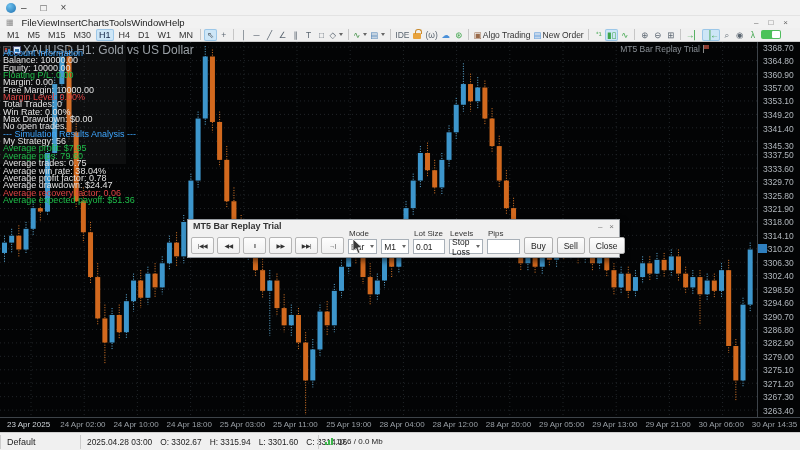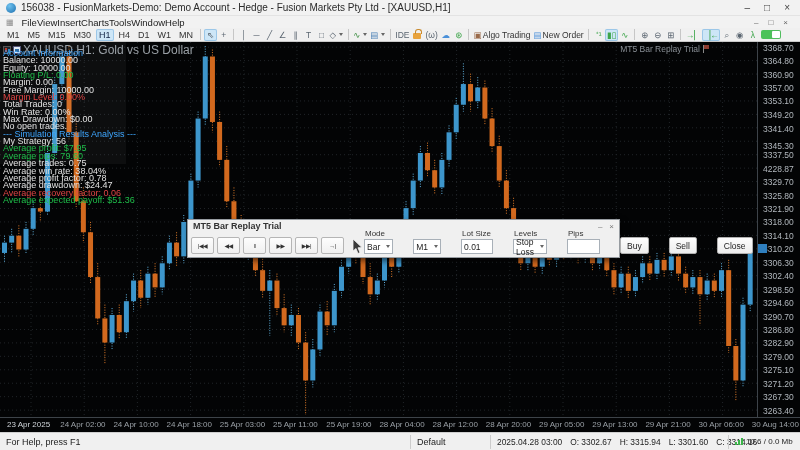--- a/index.html
+++ b/index.html
@@ -50,21 +50,21 @@
   .price-label { position:absolute; left:5px; font-size:8.5px; color:#b2b8be; white-space:nowrap; }
   .price-badge { position:absolute; left:0; width:9px; height:9px; background:#2f7fbe; }
   .taxis { position:absolute; top:375px; left:0; width:800px; height:15px; border-top:1px solid #3d4349; background:#030405; }
   .time-label { position:absolute; top:2px; font-size:8px; color:#9aa0a6; white-space:nowrap; }
 
   
   .dialog { position:absolute; left:187px; top:219px; width:433px; height:39px; background:#f0f0f0; border:1px solid #979ca1; box-shadow:2px 3px 6px rgba(0,0,0,0.55); z-index:20; }
   .dlg-title { height:12px; display:flex; align-items:center; padding:0 5px; font-size:9px; font-weight:bold; color:#333; }
   .dlg-title .sp { flex:1; }
   .dlg-win { display:flex; gap:7px; font-size:8px; color:#777; font-weight:normal; }
-  .dlg-body { height:25px; display:flex; align-items:flex-end; padding:0 19px 3px 3px; gap:20px; }
+  .dlg-body { height:25px; display:flex; align-items:flex-end; padding:0 19px 3px 3px; gap:4px; }
   .pb-btn { width:23px; height:17px; background:linear-gradient(#fdfdfd,#f0f0f0); border:1px solid #b5b5b5; border-radius:2px; font-size:6px; letter-spacing:-0.5px; color:#333; display:flex; align-items:center; justify-content:center; }
   .col { display:flex; flex-direction:column; justify-content:flex-end; }
   .fld-label { font-size:8px; color:#333; padding-left:1px; height:10px; }
   .combo { height:15px; background:#fff; border:1px solid #a8b0b8; display:flex; align-items:center; font-size:8.5px; color:#222; padding:0 2px; gap:2px; }
   .combo .sp { flex:1; }
   .txt-input { height:15px; background:#fff; border:1px solid #a8b0b8; font-size:8.5px; color:#222; padding:0 2px; font-family:"Liberation Sans",sans-serif; }
   .act-btn { height:17px; padding:0 6px; font-size:8.5px; color:#222; background:linear-gradient(#fdfdfd,#ededed); border:1px solid #b0b0b0; border-radius:2px; display:flex; align-items:center; }
 
   
   .statusbar { position:absolute; top:432px; left:0; width:800px; height:18px; background:#f0f0f0; border-top:1px solid #cfcfcf; display:flex; align-items:center; font-size:9px; color:#222; }
@@ -77,21 +77,20 @@
   .sig { display:inline-flex; align-items:flex-end; gap:1px; }
   .sig i { display:block; width:2px; background:#3cb54a; }
 
   .cursor-arrow { position:absolute; left:352px; top:239px; z-index:40; }
 </style>
 </head>
 <body>
 
 <div class="titlebar">
   <span class="app-icon"></span>
-  <span class="title-text">156038 - FusionMarkets-Demo: Demo Account - Hedge - Fusion Markets Pty Ltd - [XAUUSD,H1]</span>
   <span class="win-controls">
     <span>–</span>
     <span>□</span>
     <span>×</span>
   </span>
 </div>
 
 <div class="menubar">
   <span class="menu-icon">▦</span>
   <span class="menu-items">
@@ -525,21 +524,21 @@
   <div class="scale" id="scale">
       <div class="price-label" style="top: 0.670037px;">3368.70</div>
       <div class="price-label" style="top: 14.1121px;">3364.80</div>
       <div class="price-label" style="top: 27.5542px;">3360.90</div>
       <div class="price-label" style="top: 40.9963px;">3357.00</div>
       <div class="price-label" style="top: 54.4384px;">3353.10</div>
       <div class="price-label" style="top: 67.8805px;">3349.20</div>
       <div class="price-label" style="top: 99px;">3345.30</div>
       <div class="price-label" style="top: 82px;">3341.40</div>
       <div class="price-label" style="top: 108.207px;">3337.50</div>
-      <div class="price-label" style="top: 121.649px;">4228.87</div>
+      <div class="price-label" style="top: 121.649px;">3333.60</div>
       <div class="price-label" style="top: 135.091px;">3329.70</div>
       <div class="price-label" style="top: 148.533px;">3325.80</div>
       <div class="price-label" style="top: 161.975px;">3321.90</div>
       <div class="price-label" style="top: 175.417px;">3318.00</div>
       <div class="price-label" style="top: 188.859px;">3314.10</div>
       <div class="price-label" style="top: 202.301px;">3310.20</div>
       <div class="price-label" style="top: 215.744px;">3306.30</div>
       <div class="price-label" style="top: 229.186px;">3302.40</div>
       <div class="price-label" style="top: 242.628px;">3298.50</div>
       <div class="price-label" style="top: 256.07px;">3294.60</div>
@@ -561,21 +560,21 @@
       <div class="time-label" style="left: 219.8px;">25 Apr 03:00</div>
       <div class="time-label" style="left: 273px;">25 Apr 11:00</div>
       <div class="time-label" style="left: 326.2px;">25 Apr 19:00</div>
       <div class="time-label" style="left: 379.4px;">28 Apr 04:00</div>
       <div class="time-label" style="left: 432.6px;">28 Apr 12:00</div>
       <div class="time-label" style="left: 485.8px;">28 Apr 20:00</div>
       <div class="time-label" style="left: 539px;">29 Apr 05:00</div>
       <div class="time-label" style="left: 592.2px;">29 Apr 13:00</div>
       <div class="time-label" style="left: 645.4px;">29 Apr 21:00</div>
       <div class="time-label" style="left: 698.6px;">30 Apr 06:00</div>
-      <div class="time-label" style="left: 751.8px;">30 Aug 14:00</div>
+      <div class="time-label" style="left: 751.8px;">30 Apr 14:35</div>
     </div>
 </div>
 
 <div class="dialog">
   <div class="dlg-title">
     <span>MT5 Bar Replay Trial</span>
     <span class="sp"></span>
     <span class="dlg-win">
       <span>–</span>
       <span>×</span>
@@ -626,21 +625,20 @@
     <span class="act-btn">Sell</span>
     <span class="act-btn">Close</span>
   </div>
 </div>
 
 <svg class="cursor-arrow" width="12" height="16">
   <path d="M1,0 L1,12 L4,9.5 L6,14.5 L8,13.6 L6,8.8 L10,8.6 Z" fill="#3a3a3a" stroke="#f5f5f5" stroke-width="0.8"></path>
 </svg>
 
 <div class="statusbar">
-  <span class="sb-help">For Help, press F1</span>
   <span class="sb-sec sb-default">Default</span>
   <span class="sb-sec sb-ohlc">
     <span>2025.04.28 03:00</span>
       <span class="vsep"></span>
     <span>O: 3302.67</span>
       <span class="vsep"></span>
     <span>H: 3315.94</span>
       <span class="vsep"></span>
     <span>L: 3301.60</span>
       <span class="vsep"></span>

